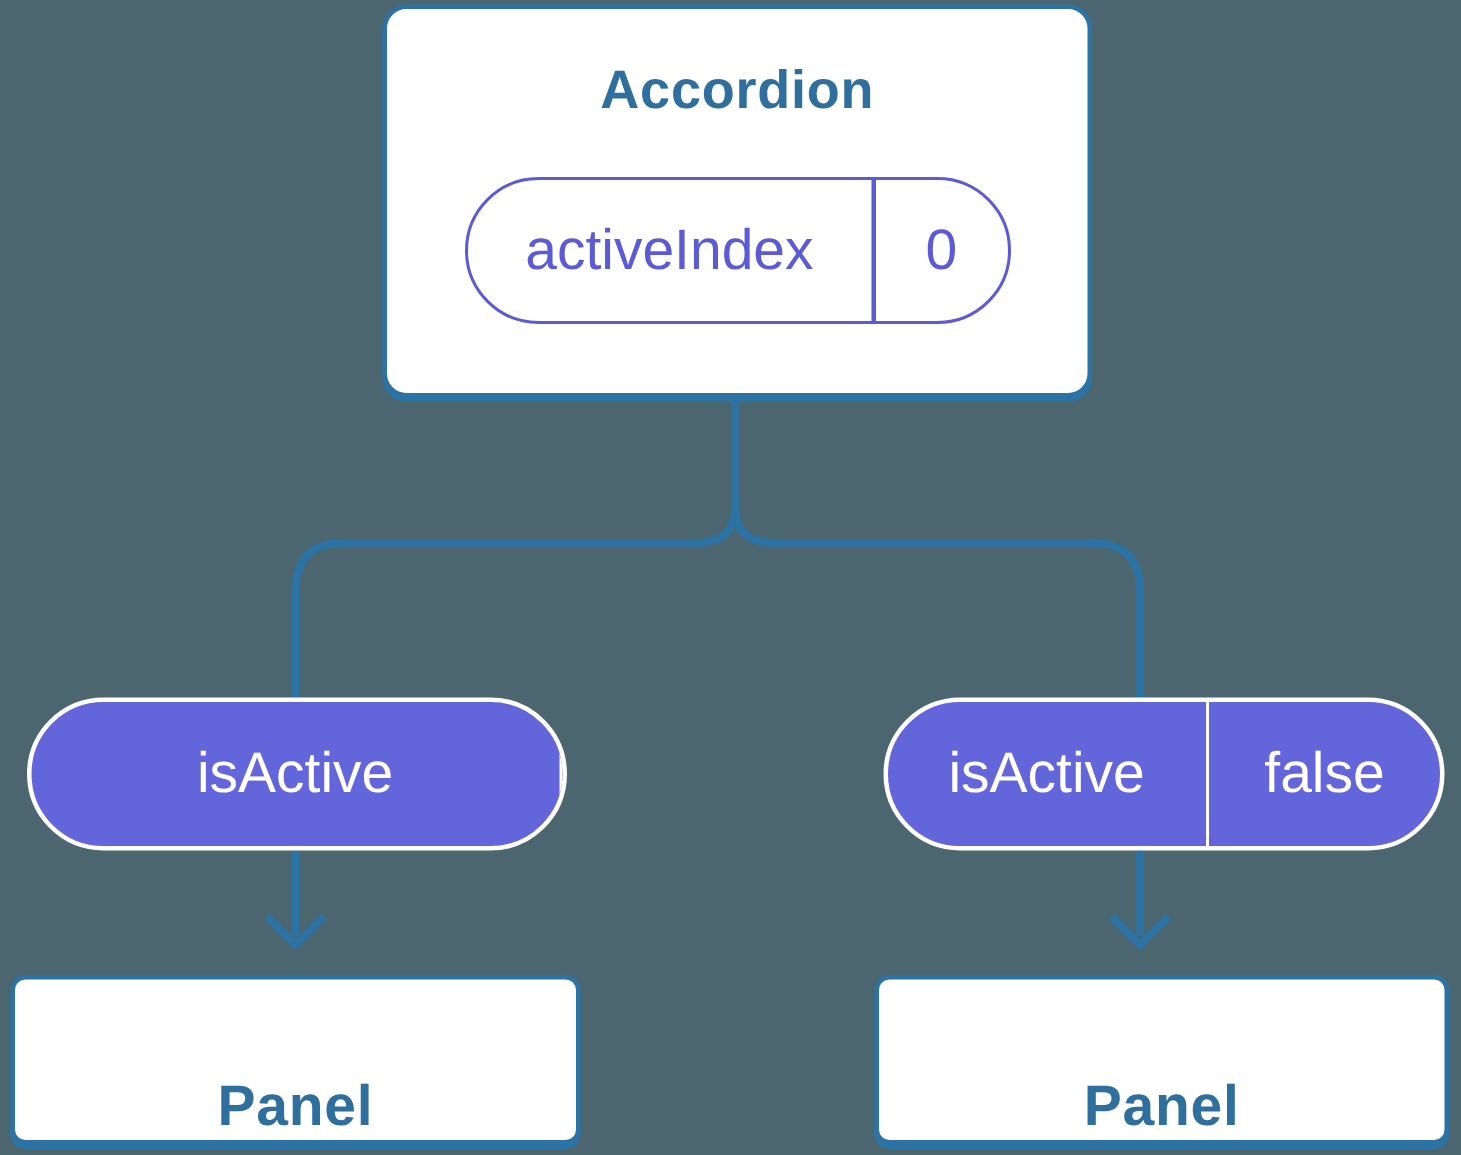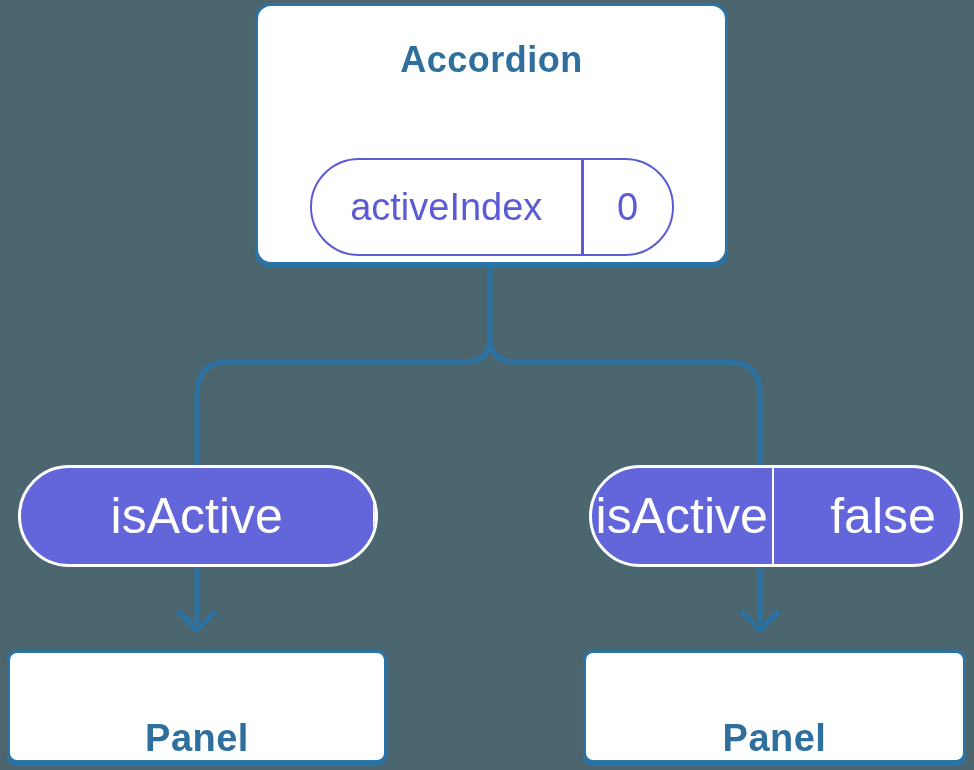--- a/index.html
+++ b/index.html
@@ -33,21 +33,20 @@
     z-index: 2;
   }
   .root-node {
     left: 255px; top: 3px;
     width: 473px; height: 262px;
     border-radius: 16px;
     display: flex;
     flex-direction: column;
     align-items: center;
     padding-top: 32px;
-    gap: 40px;
   }
   .node-title {
     font-size: 36px;
     font-weight: 700;
     line-height: 44px;
     color: var(--node-text-blue, #2E6F9E);
     letter-spacing: 0.5px;
   }
   .state-pill {
     margin-top: 36px;
@@ -84,28 +83,28 @@
     display: flex;
     align-items: stretch;
     overflow: hidden;
     z-index: 2;
   }
   .prop-pill .cell {
     display: flex;
     align-items: center;
     justify-content: center;
     color: #ffffff;
-    font-size: 50px;
+    font-size: 38px;
   }
   .prop-pill .cell.label { flex: 1; }
   .prop-pill .divider { width: 2.5px; background: #ffffff; }
   .prop-pill.left  { left: 18px;  width: 360px; }
   .prop-pill.left  .cell.value { width: 141px; }
   .prop-pill.right { left: 589px; width: 374px; }
-  .prop-pill.right .cell.value { width: 154px; padding-left: 32px; }
+  .prop-pill.right .cell.value { width: 154px; }
   .panel-node {
     top: 650px;
     height: 113px;
     border-radius: 10px;
     display: flex;
     align-items: flex-end;
     justify-content: center;
   }
   .panel-node.left  { left: 7px;   width: 380px; }
   .panel-node.right { left: 583px; width: 383px; }

